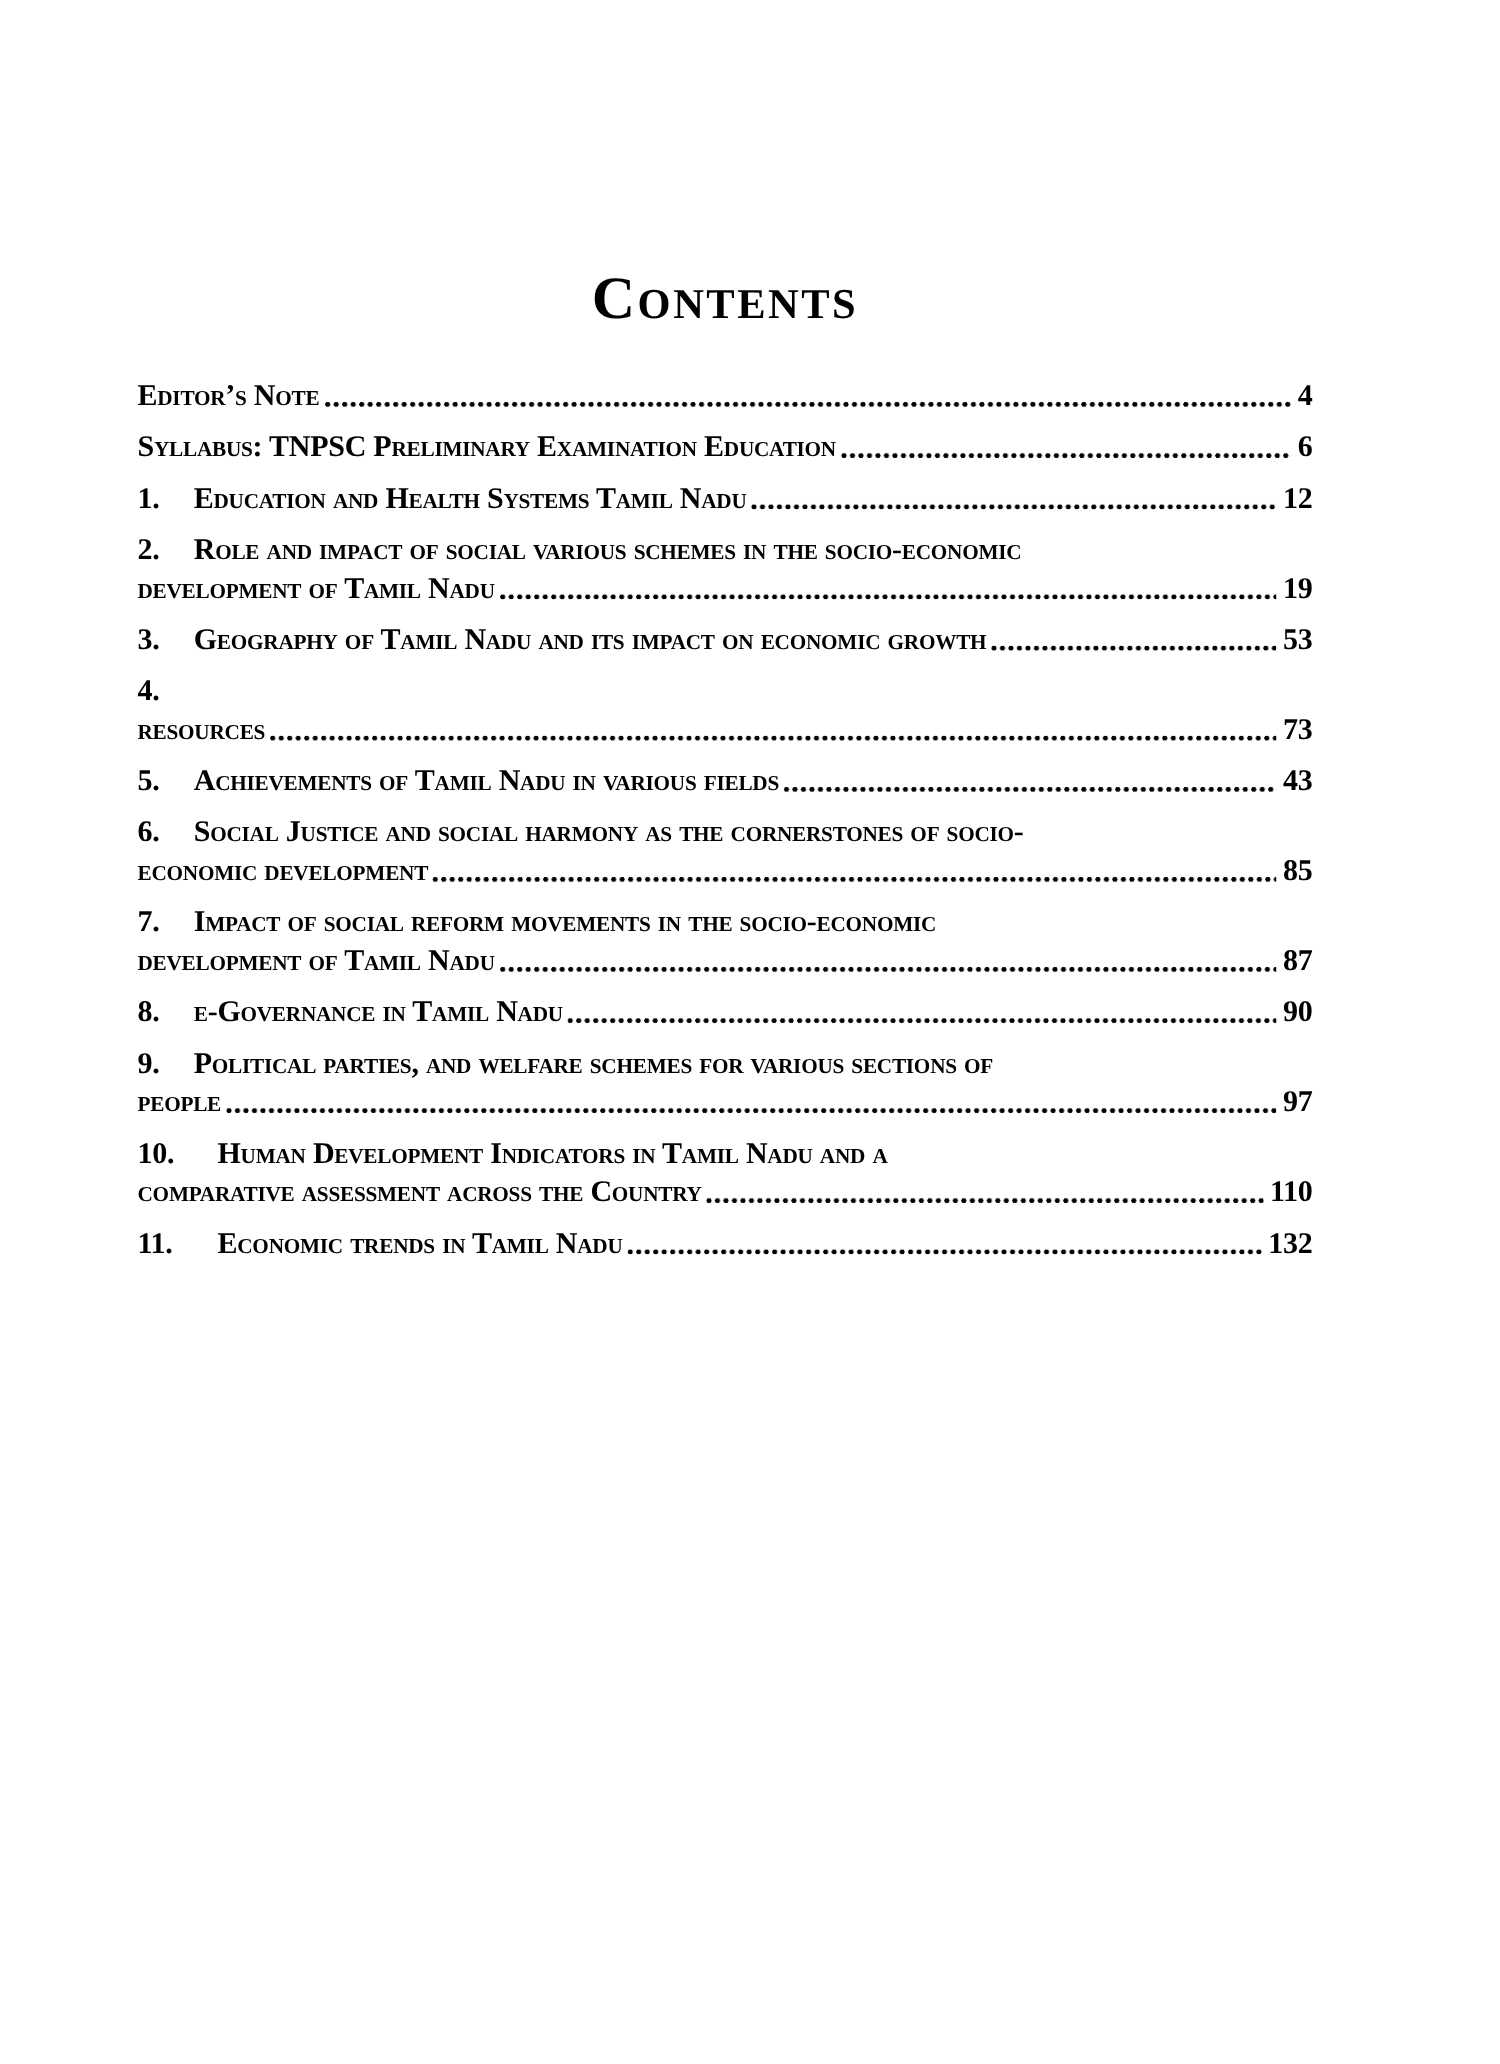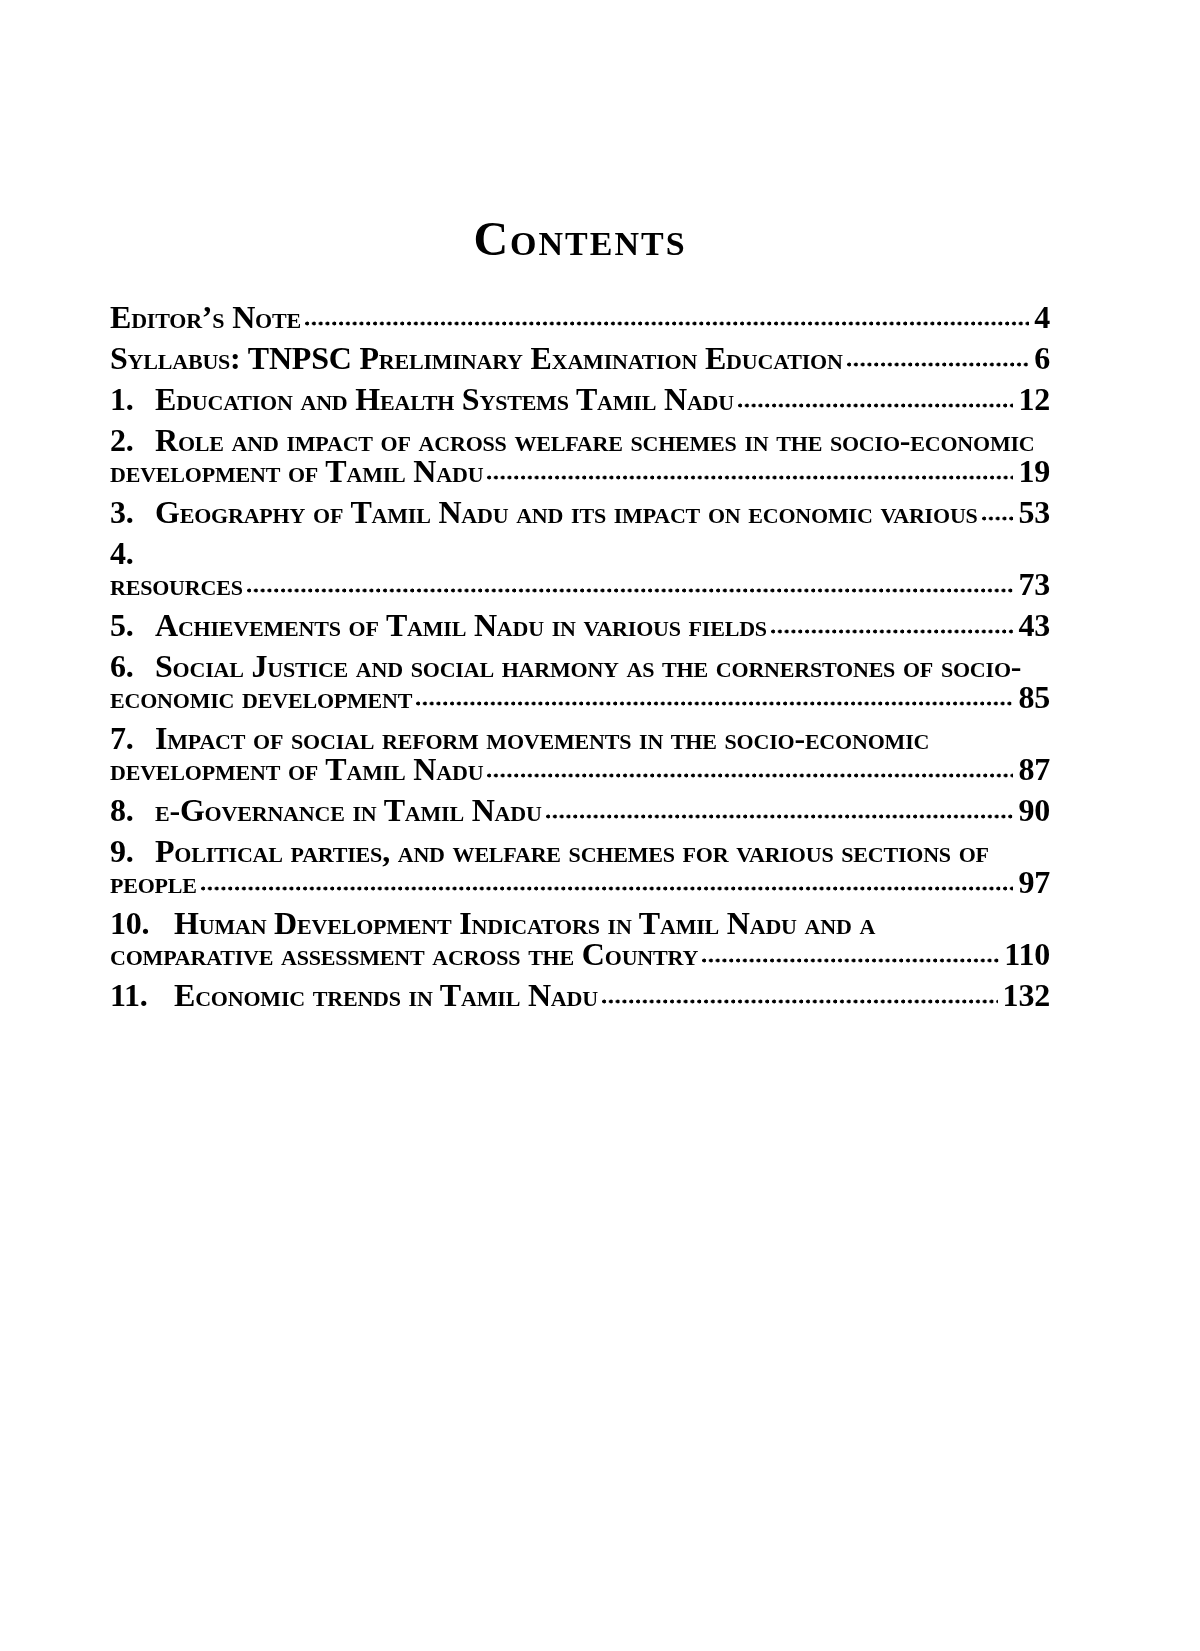--- a/index.html
+++ b/index.html
@@ -32,21 +32,21 @@
     width: 100%;
   }
   .entry {
     margin: 0 0 10px 0;
   }
   .line {
     display: flex;
     align-items: baseline;
     font-weight: 700;
     font-variant: small-caps;
-    font-size: 32px;
+    font-size: 24px;
     line-height: 31px;
     letter-spacing: -0.2px;
     white-space: nowrap;
   }
   .num {
     flex: 0 0 auto;
     min-width: 45px;
   }
   .num.wide {
     min-width: 64px;
@@ -94,32 +94,32 @@
         <div class="line">
           <span class="num">1.</span>
           <span class="txt">Education and Health Systems Tamil Nadu</span>
           <span class="dots"></span>
           <span class="pg">12</span>
         </div>
       </div>
       <div class="entry">
         <div class="line">
           <span class="num">2.</span>
-          <span class="txt">Role and impact of across welfare schemes in the socio-economic</span>
+          <span class="txt">Role and impact of social various schemes in the socio-economic</span>
         </div>
         <div class="line">
           <span class="txt">development of Tamil Nadu</span>
           <span class="dots"></span>
           <span class="pg">19</span>
         </div>
       </div>
       <div class="entry">
         <div class="line">
           <span class="num">3.</span>
-          <span class="txt">Geography of Tamil Nadu and its impact on economic various</span>
+          <span class="txt">Geography of Tamil Nadu and its impact on economic growth</span>
           <span class="dots"></span>
           <span class="pg">53</span>
         </div>
       </div>
       <div class="entry">
         <div class="line">
           <span class="num">4.</span>
         </div>
         <div class="line">
           <span class="txt">resources</span>

